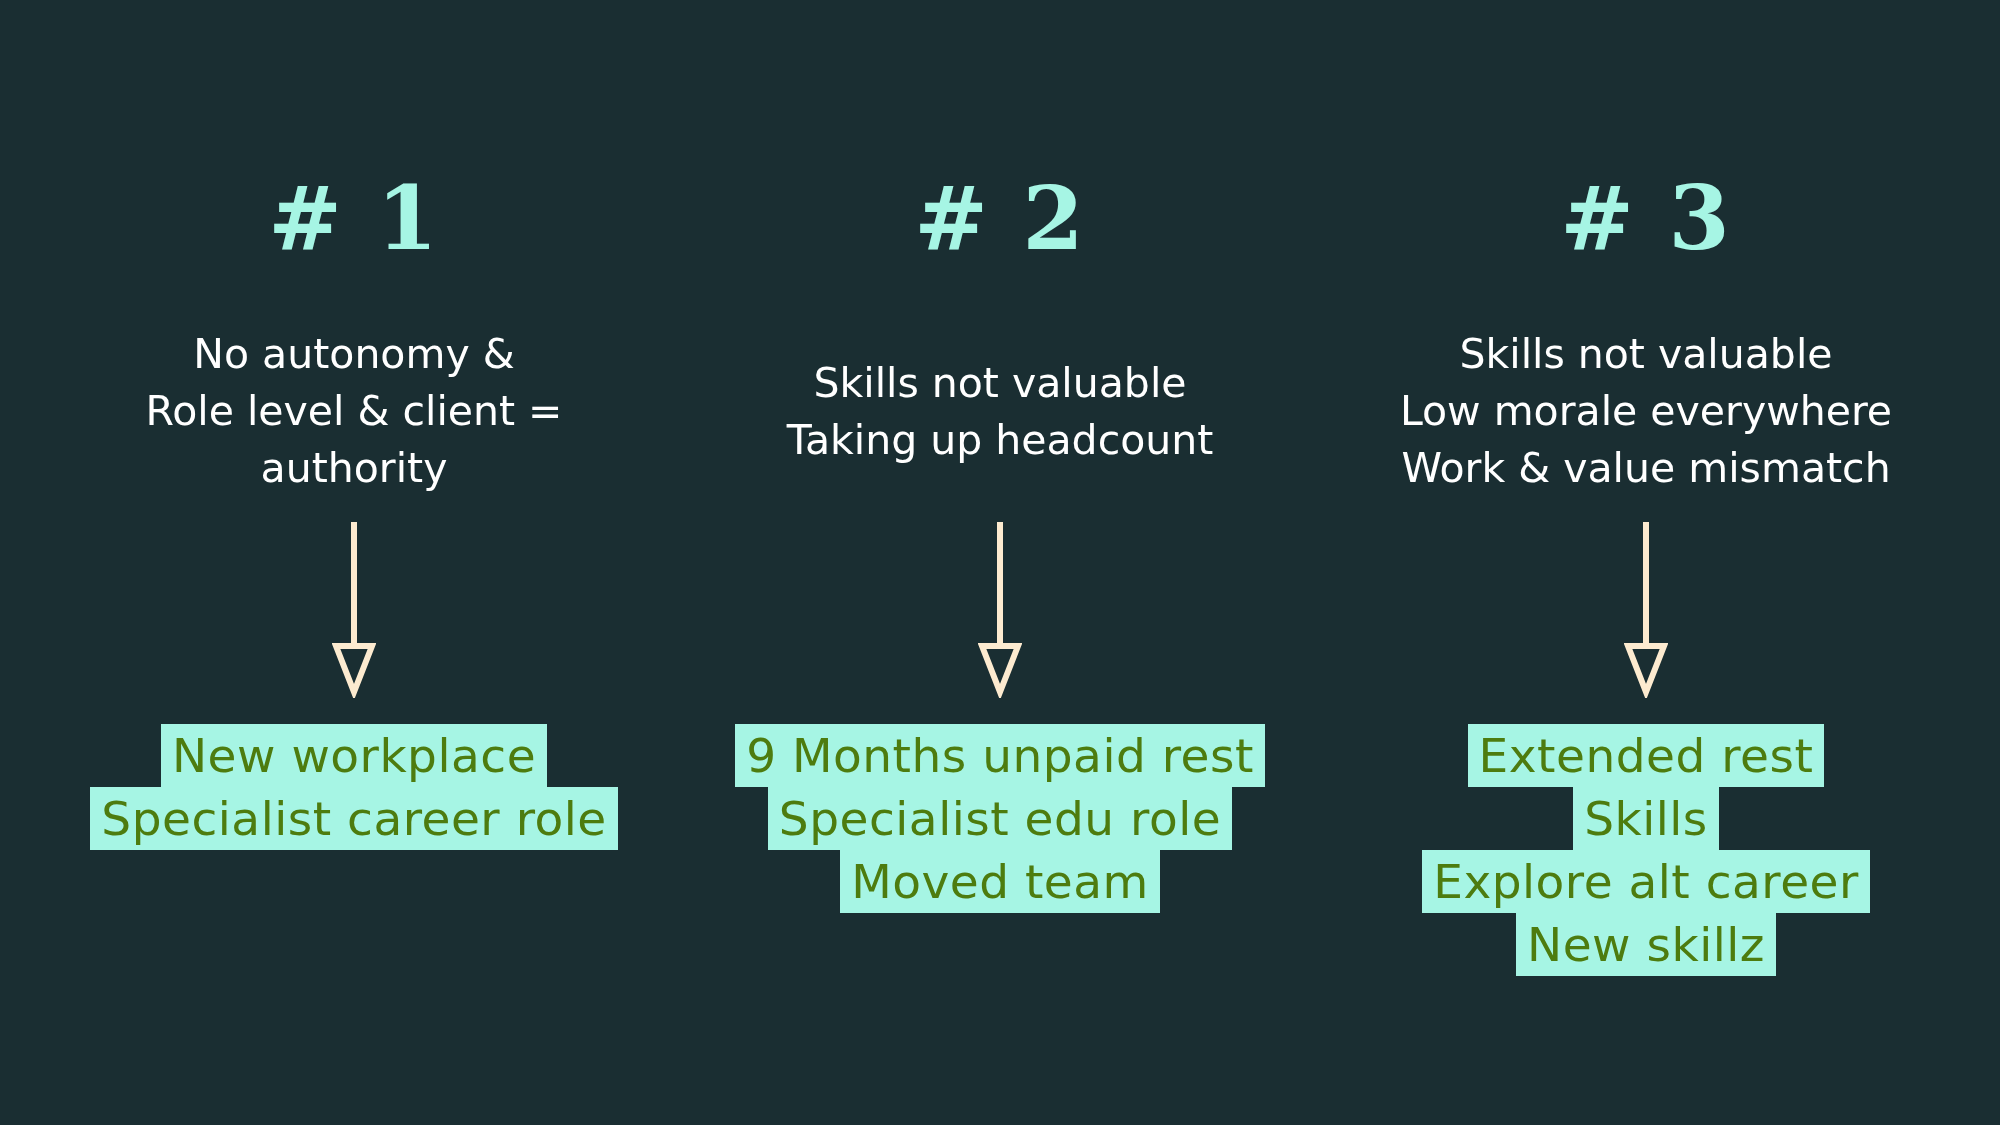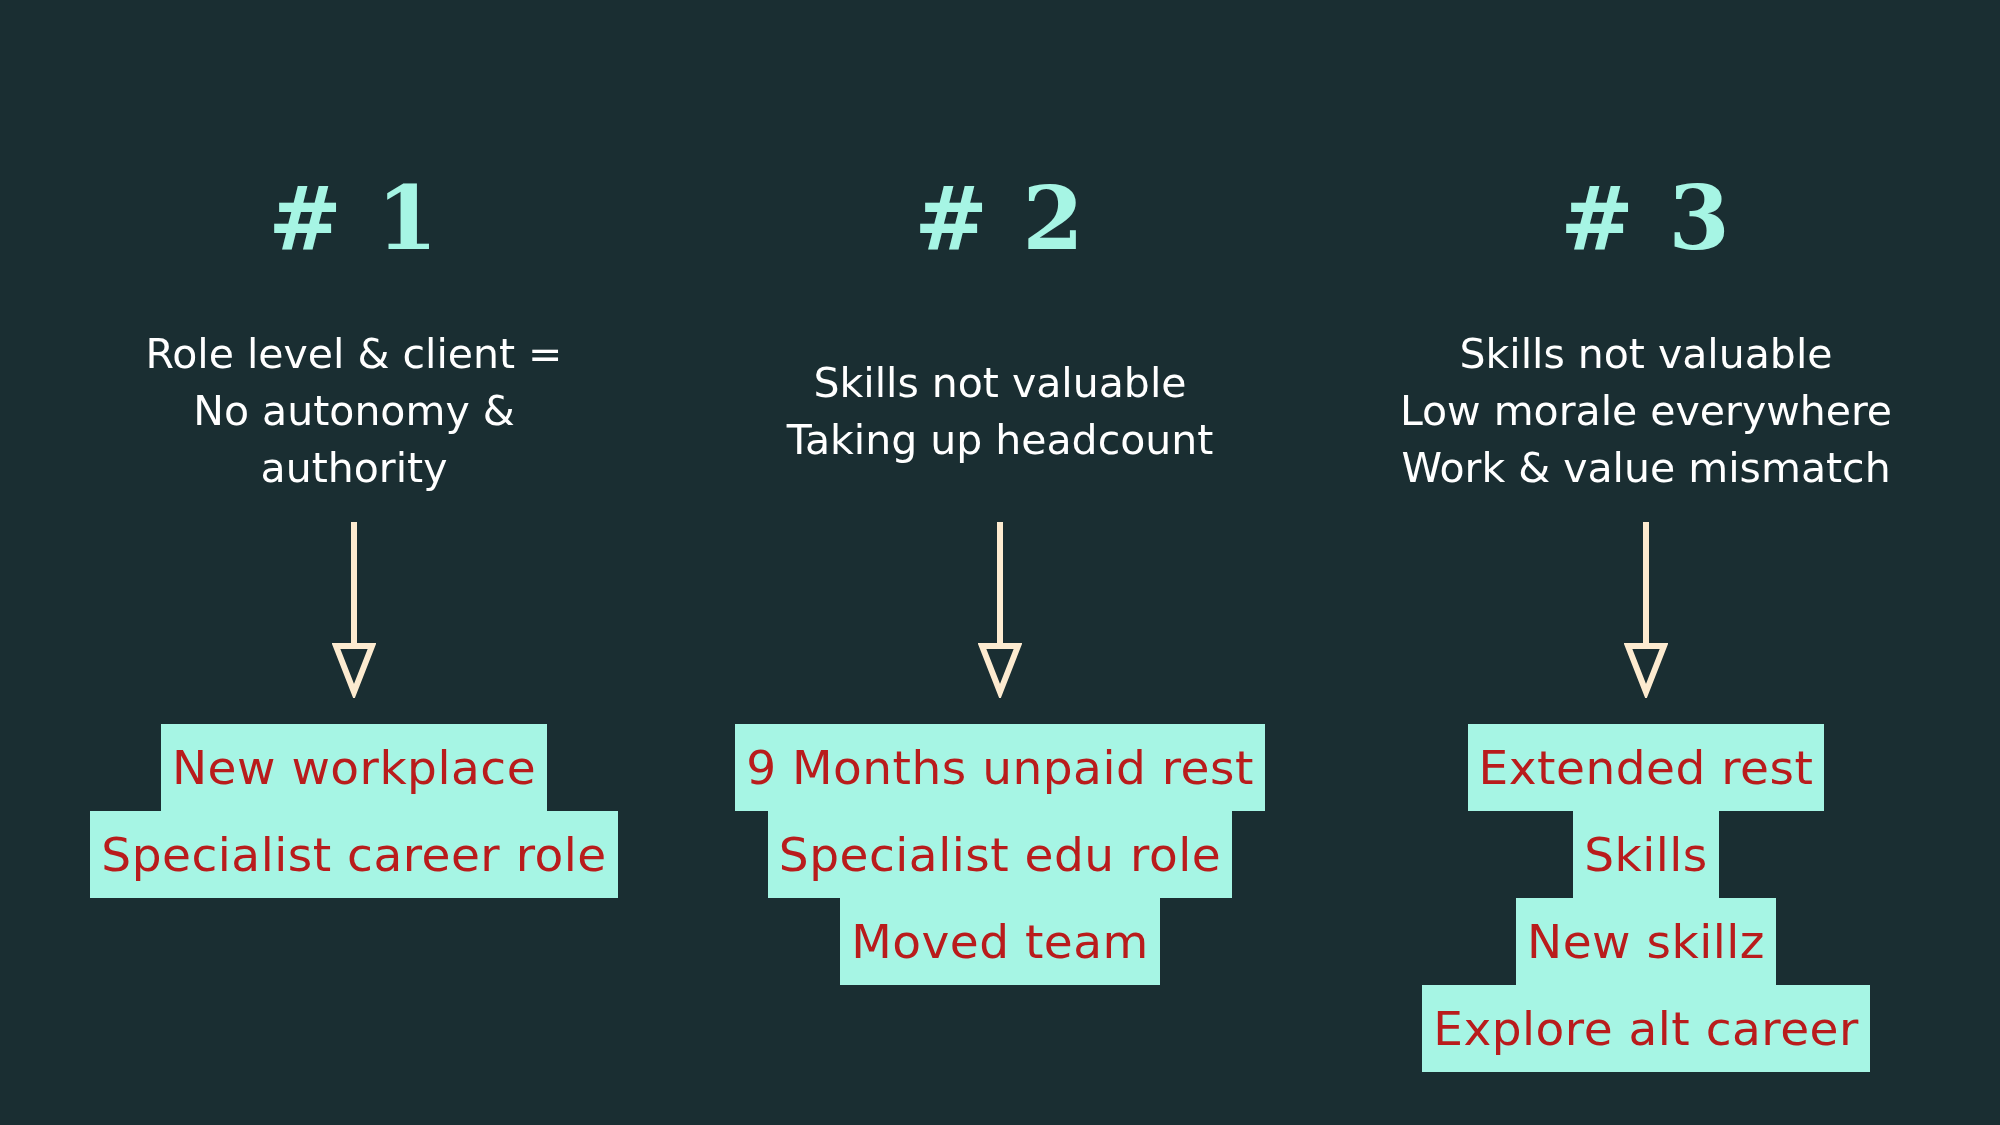--- a/index.html
+++ b/index.html
@@ -45,37 +45,37 @@
       margin-left: -22px;
     }
     .outcomes {
       position: absolute;
       top: 724px;
       left: 0; right: 0;
       display: flex; flex-direction: column; align-items: center;
     }
     .outcome {
       background: #a6f5e4;
-      color: #b91c1c;
+      color: #4d7c0f;
       font-size: 47px;
       line-height: 63px;
       height: 63px;
-      padding: 12px 11px;
+      padding: 0 11px;
       white-space: nowrap;
       letter-spacing: 0.5px;
     }
   </style>
 </head>
 <body>
 
 <div class="col" style="left:34px;">
   <div class="heading"># 1</div>
   <div class="desc" style="top:326px;">
+    <span>No autonomy &amp;</span>
     <span>Role level &amp; client =</span>
-    <span>No autonomy &amp;</span>
     <span>authority</span>
   </div>
   <svg class="arrow" viewBox="0 0 44 176">
     <rect x="19" y="0" width="6" height="126" fill="#fdebd0"></rect>
     <polygon points="4,124 40,124 22,170" fill="none" stroke="#fdebd0" stroke-width="6" stroke-linejoin="miter"></polygon>
   </svg>
   <div class="outcomes">
     <div class="outcome">New workplace</div>
     <div class="outcome">Specialist career role</div>
   </div>
@@ -105,16 +105,16 @@
     <span>Low morale everywhere</span>
     <span>Work &amp; value mismatch</span>
   </div>
   <svg class="arrow" viewBox="0 0 44 176">
     <rect x="19" y="0" width="6" height="126" fill="#fdebd0"></rect>
     <polygon points="4,124 40,124 22,170" fill="none" stroke="#fdebd0" stroke-width="6" stroke-linejoin="miter"></polygon>
   </svg>
   <div class="outcomes">
     <div class="outcome">Extended rest</div>
     <div class="outcome">Skills</div>
+    <div class="outcome">Explore alt career</div>
     <div class="outcome">New skillz</div>
-    <div class="outcome">Explore alt career</div>
   </div>
 </div>
 
 </body></html>

